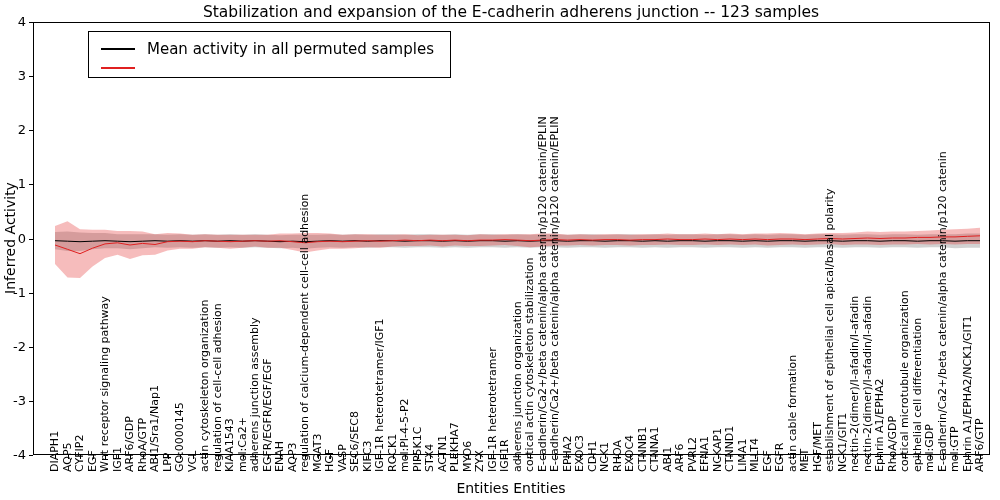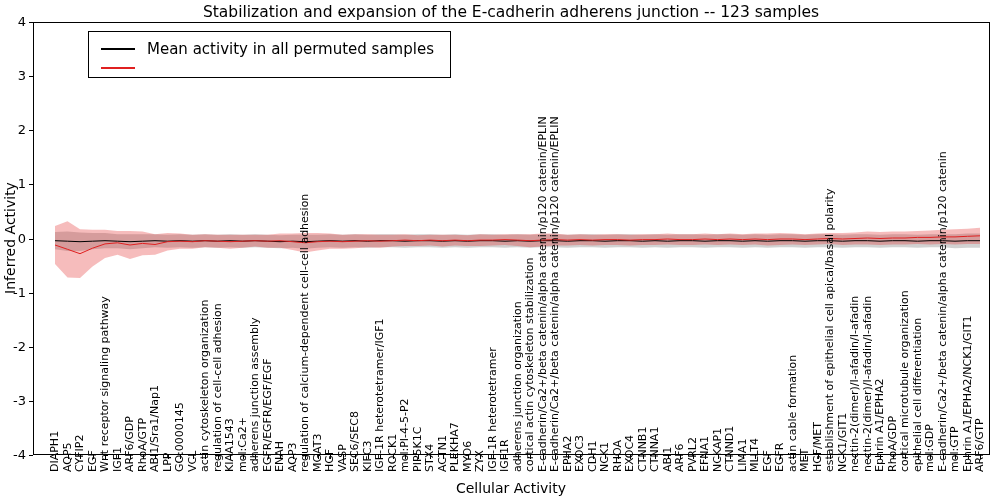--- a/index.html
+++ b/index.html
@@ -41,21 +41,21 @@
   .legend-line{display:inline-block;width:34px;height:2px;background:#000;flex:0 0 auto;}
   .legend-label{font-size:15px;white-space:nowrap;}
 </style>
 </head>
 <body>
 
 <div id="figure">
 
   <div class="chart-title">Stabilization and expansion of the E-cadherin adherens junction -- 123 samples</div>
   <div class="y-axis-title">Inferred Activity</div>
-  <div class="x-axis-title">Cellular Activity</div>
+  <div class="x-axis-title">Entities Entities</div>
 
   <div class="plot-frame"></div>
 
   <svg class="plot-svg" width="957" height="433">
       <path d="M22.0,210.0 L34.5,209.5 L47.0,210.5 L59.5,211.1 L72.0,211.1 L84.5,212.2 L97.0,212.2 L109.5,212.2 L122.0,212.2 L134.5,212.7 L147.0,212.2 L159.5,212.7 L172.0,212.2 L184.5,212.7 L197.0,212.2 L209.5,212.7 L222.0,212.2 L234.5,212.7 L247.0,213.3 L259.5,212.7 L272.0,212.7 L284.5,212.7 L297.0,212.2 L309.5,212.7 L322.0,212.2 L334.5,212.7 L347.0,212.2 L359.5,212.2 L372.0,212.7 L384.5,212.2 L397.0,212.2 L409.5,212.7 L422.0,212.2 L434.5,212.7 L447.0,212.2 L459.5,212.2 L472.0,212.7 L484.5,212.2 L497.0,212.7 L509.5,212.2 L522.0,212.2 L534.5,212.7 L547.0,212.2 L559.5,212.2 L572.0,212.7 L584.5,212.2 L597.0,212.2 L609.5,212.7 L622.0,212.2 L634.5,212.7 L647.0,212.2 L659.5,212.2 L672.0,212.7 L684.5,212.2 L697.0,212.2 L709.5,212.7 L722.0,212.2 L734.5,212.7 L747.0,212.2 L759.5,212.2 L772.0,212.7 L784.5,212.2 L797.0,212.2 L809.5,212.7 L822.0,212.2 L834.5,212.2 L847.0,212.7 L859.5,212.2 L872.0,212.2 L884.5,212.7 L897.0,212.2 L909.5,212.2 L922.0,212.2 L934.5,211.6 L947.0,211.6 L947.0,225.7 L934.5,225.7 L922.0,226.2 L909.5,225.2 L897.0,225.2 L884.5,225.7 L872.0,225.2 L859.5,225.2 L847.0,225.7 L834.5,225.2 L822.0,225.2 L809.5,225.7 L797.0,225.2 L784.5,225.2 L772.0,225.7 L759.5,225.2 L747.0,225.2 L734.5,225.7 L722.0,225.2 L709.5,225.7 L697.0,225.2 L684.5,225.2 L672.0,225.7 L659.5,225.2 L647.0,225.2 L634.5,225.7 L622.0,225.2 L609.5,225.7 L597.0,225.2 L584.5,225.2 L572.0,225.7 L559.5,225.2 L547.0,225.2 L534.5,225.7 L522.0,225.2 L509.5,225.2 L497.0,225.7 L484.5,225.2 L472.0,225.7 L459.5,225.2 L447.0,225.2 L434.5,225.7 L422.0,225.2 L409.5,225.7 L397.0,225.2 L384.5,225.2 L372.0,225.7 L359.5,225.2 L347.0,225.2 L334.5,225.7 L322.0,225.2 L309.5,225.7 L297.0,225.2 L284.5,225.7 L272.0,226.8 L259.5,225.7 L247.0,226.2 L234.5,225.7 L222.0,225.2 L209.5,225.7 L197.0,225.2 L184.5,225.7 L172.0,225.2 L159.5,225.7 L147.0,225.2 L134.5,225.7 L122.0,225.2 L109.5,226.2 L97.0,227.3 L84.5,226.2 L72.0,226.2 L59.5,227.3 L47.0,228.9 L34.5,228.9 L22.0,227.3 Z" fill="rgba(90,90,90,0.28)" stroke="none"></path>
       <path d="M22.0,204.1 L34.5,199.2 L47.0,207.3 L59.5,207.8 L72.0,207.8 L84.5,208.9 L97.0,208.9 L109.5,209.5 L122.0,212.2 L134.5,211.1 L147.0,211.6 L159.5,212.7 L172.0,212.2 L184.5,212.7 L197.0,212.7 L209.5,212.7 L222.0,212.7 L234.5,212.7 L247.0,211.6 L259.5,211.6 L272.0,211.1 L284.5,211.1 L297.0,211.6 L309.5,212.7 L322.0,212.2 L334.5,212.2 L347.0,212.7 L359.5,212.7 L372.0,212.2 L384.5,213.3 L397.0,212.7 L409.5,212.7 L422.0,212.7 L434.5,213.3 L447.0,212.2 L459.5,212.7 L472.0,212.2 L484.5,212.2 L497.0,212.2 L509.5,211.6 L522.0,211.6 L534.5,212.7 L547.0,212.2 L559.5,212.7 L572.0,212.2 L584.5,212.2 L597.0,212.7 L609.5,212.2 L622.0,212.2 L634.5,211.6 L647.0,212.2 L659.5,212.2 L672.0,211.6 L684.5,212.2 L697.0,211.6 L709.5,212.2 L722.0,211.6 L734.5,211.6 L747.0,211.1 L759.5,211.6 L772.0,212.2 L784.5,211.6 L797.0,211.1 L809.5,211.1 L822.0,210.5 L834.5,209.5 L847.0,210.0 L859.5,209.5 L872.0,209.5 L884.5,208.9 L897.0,208.4 L909.5,207.8 L922.0,207.3 L934.5,206.8 L947.0,205.7 L947.0,221.9 L934.5,221.9 L922.0,222.5 L909.5,221.9 L897.0,222.5 L884.5,221.9 L872.0,222.5 L859.5,222.5 L847.0,223.0 L834.5,222.5 L822.0,222.5 L809.5,223.0 L797.0,221.9 L784.5,222.5 L772.0,223.0 L759.5,222.5 L747.0,223.0 L734.5,223.5 L722.0,222.5 L709.5,223.0 L697.0,222.5 L684.5,223.0 L672.0,222.5 L659.5,223.0 L647.0,223.0 L634.5,222.5 L622.0,223.0 L609.5,223.0 L597.0,223.5 L584.5,223.0 L572.0,223.0 L559.5,223.5 L547.0,223.0 L534.5,223.5 L522.0,223.5 L509.5,224.6 L497.0,225.2 L484.5,224.1 L472.0,223.0 L459.5,223.5 L447.0,224.1 L434.5,224.1 L422.0,223.5 L409.5,224.6 L397.0,223.5 L384.5,224.1 L372.0,224.1 L359.5,224.6 L347.0,225.7 L334.5,225.2 L322.0,226.2 L309.5,226.8 L297.0,226.8 L284.5,228.4 L272.0,230.6 L259.5,227.9 L247.0,225.7 L234.5,225.7 L222.0,224.6 L209.5,225.7 L197.0,226.8 L184.5,225.7 L172.0,225.2 L159.5,226.8 L147.0,226.8 L134.5,228.4 L122.0,232.7 L109.5,233.3 L97.0,237.1 L84.5,232.7 L72.0,236.0 L59.5,244.6 L47.0,256.0 L34.5,255.5 L22.0,241.9 Z" fill="rgba(224,32,32,0.30)" stroke="none"></path>
       <polyline points="22.0,218.7 34.5,219.2 47.0,219.7 59.5,219.2 72.0,218.7 84.5,219.2 97.0,219.7 109.5,219.2 122.0,218.7 134.5,219.2 147.0,218.7 159.5,219.2 172.0,218.7 184.5,219.2 197.0,218.7 209.5,219.2 222.0,218.7 234.5,219.2 247.0,219.7 259.5,219.2 272.0,219.7 284.5,219.2 297.0,218.7 309.5,219.2 322.0,218.7 334.5,219.2 347.0,218.7 359.5,218.7 372.0,219.2 384.5,218.7 397.0,218.7 409.5,219.2 422.0,218.7 434.5,219.2 447.0,218.7 459.5,218.7 472.0,219.2 484.5,218.7 497.0,219.2 509.5,218.7 522.0,218.7 534.5,219.2 547.0,218.7 559.5,218.7 572.0,219.2 584.5,218.7 597.0,218.7 609.5,219.2 622.0,218.7 634.5,219.2 647.0,218.7 659.5,218.7 672.0,219.2 684.5,218.7 697.0,218.7 709.5,219.2 722.0,218.7 734.5,219.2 747.0,218.7 759.5,218.7 772.0,219.2 784.5,218.7 797.0,218.7 809.5,219.2 822.0,218.7 834.5,218.7 847.0,219.2 859.5,218.7 872.0,218.7 884.5,219.2 897.0,218.7 909.5,218.7 922.0,219.2 934.5,218.7 947.0,218.7" fill="none" stroke="#000000" stroke-width="1"></polyline>
       <polyline points="22.0,223.0 34.5,227.3 47.0,231.7 59.5,226.2 72.0,221.9 84.5,220.8 97.0,223.0 109.5,221.4 122.0,222.5 134.5,219.7 147.0,219.2 159.5,219.7 172.0,218.7 184.5,219.2 197.0,219.7 209.5,219.2 222.0,218.7 234.5,219.2 247.0,218.7 259.5,219.7 272.0,220.8 284.5,219.7 297.0,219.2 309.5,219.7 322.0,219.2 334.5,218.7 347.0,219.2 359.5,218.7 372.0,218.1 384.5,218.7 397.0,218.1 409.5,218.7 422.0,218.1 434.5,218.7 447.0,218.1 459.5,218.1 472.0,217.6 484.5,218.1 497.0,218.7 509.5,218.1 522.0,217.6 534.5,218.1 547.0,217.6 559.5,218.1 572.0,217.6 584.5,217.6 597.0,218.1 609.5,217.6 622.0,217.6 634.5,217.0 647.0,217.6 659.5,217.6 672.0,217.0 684.5,217.6 697.0,217.0 709.5,217.6 722.0,217.0 734.5,217.6 747.0,217.0 759.5,217.0 772.0,217.6 784.5,217.0 797.0,216.5 809.5,217.0 822.0,216.5 834.5,216.0 847.0,216.5 859.5,216.0 872.0,216.0 884.5,215.4 897.0,215.4 909.5,214.9 922.0,214.9 934.5,214.3 947.0,213.8" fill="none" stroke="#e02020" stroke-width="1"></polyline>
     </svg>
 

